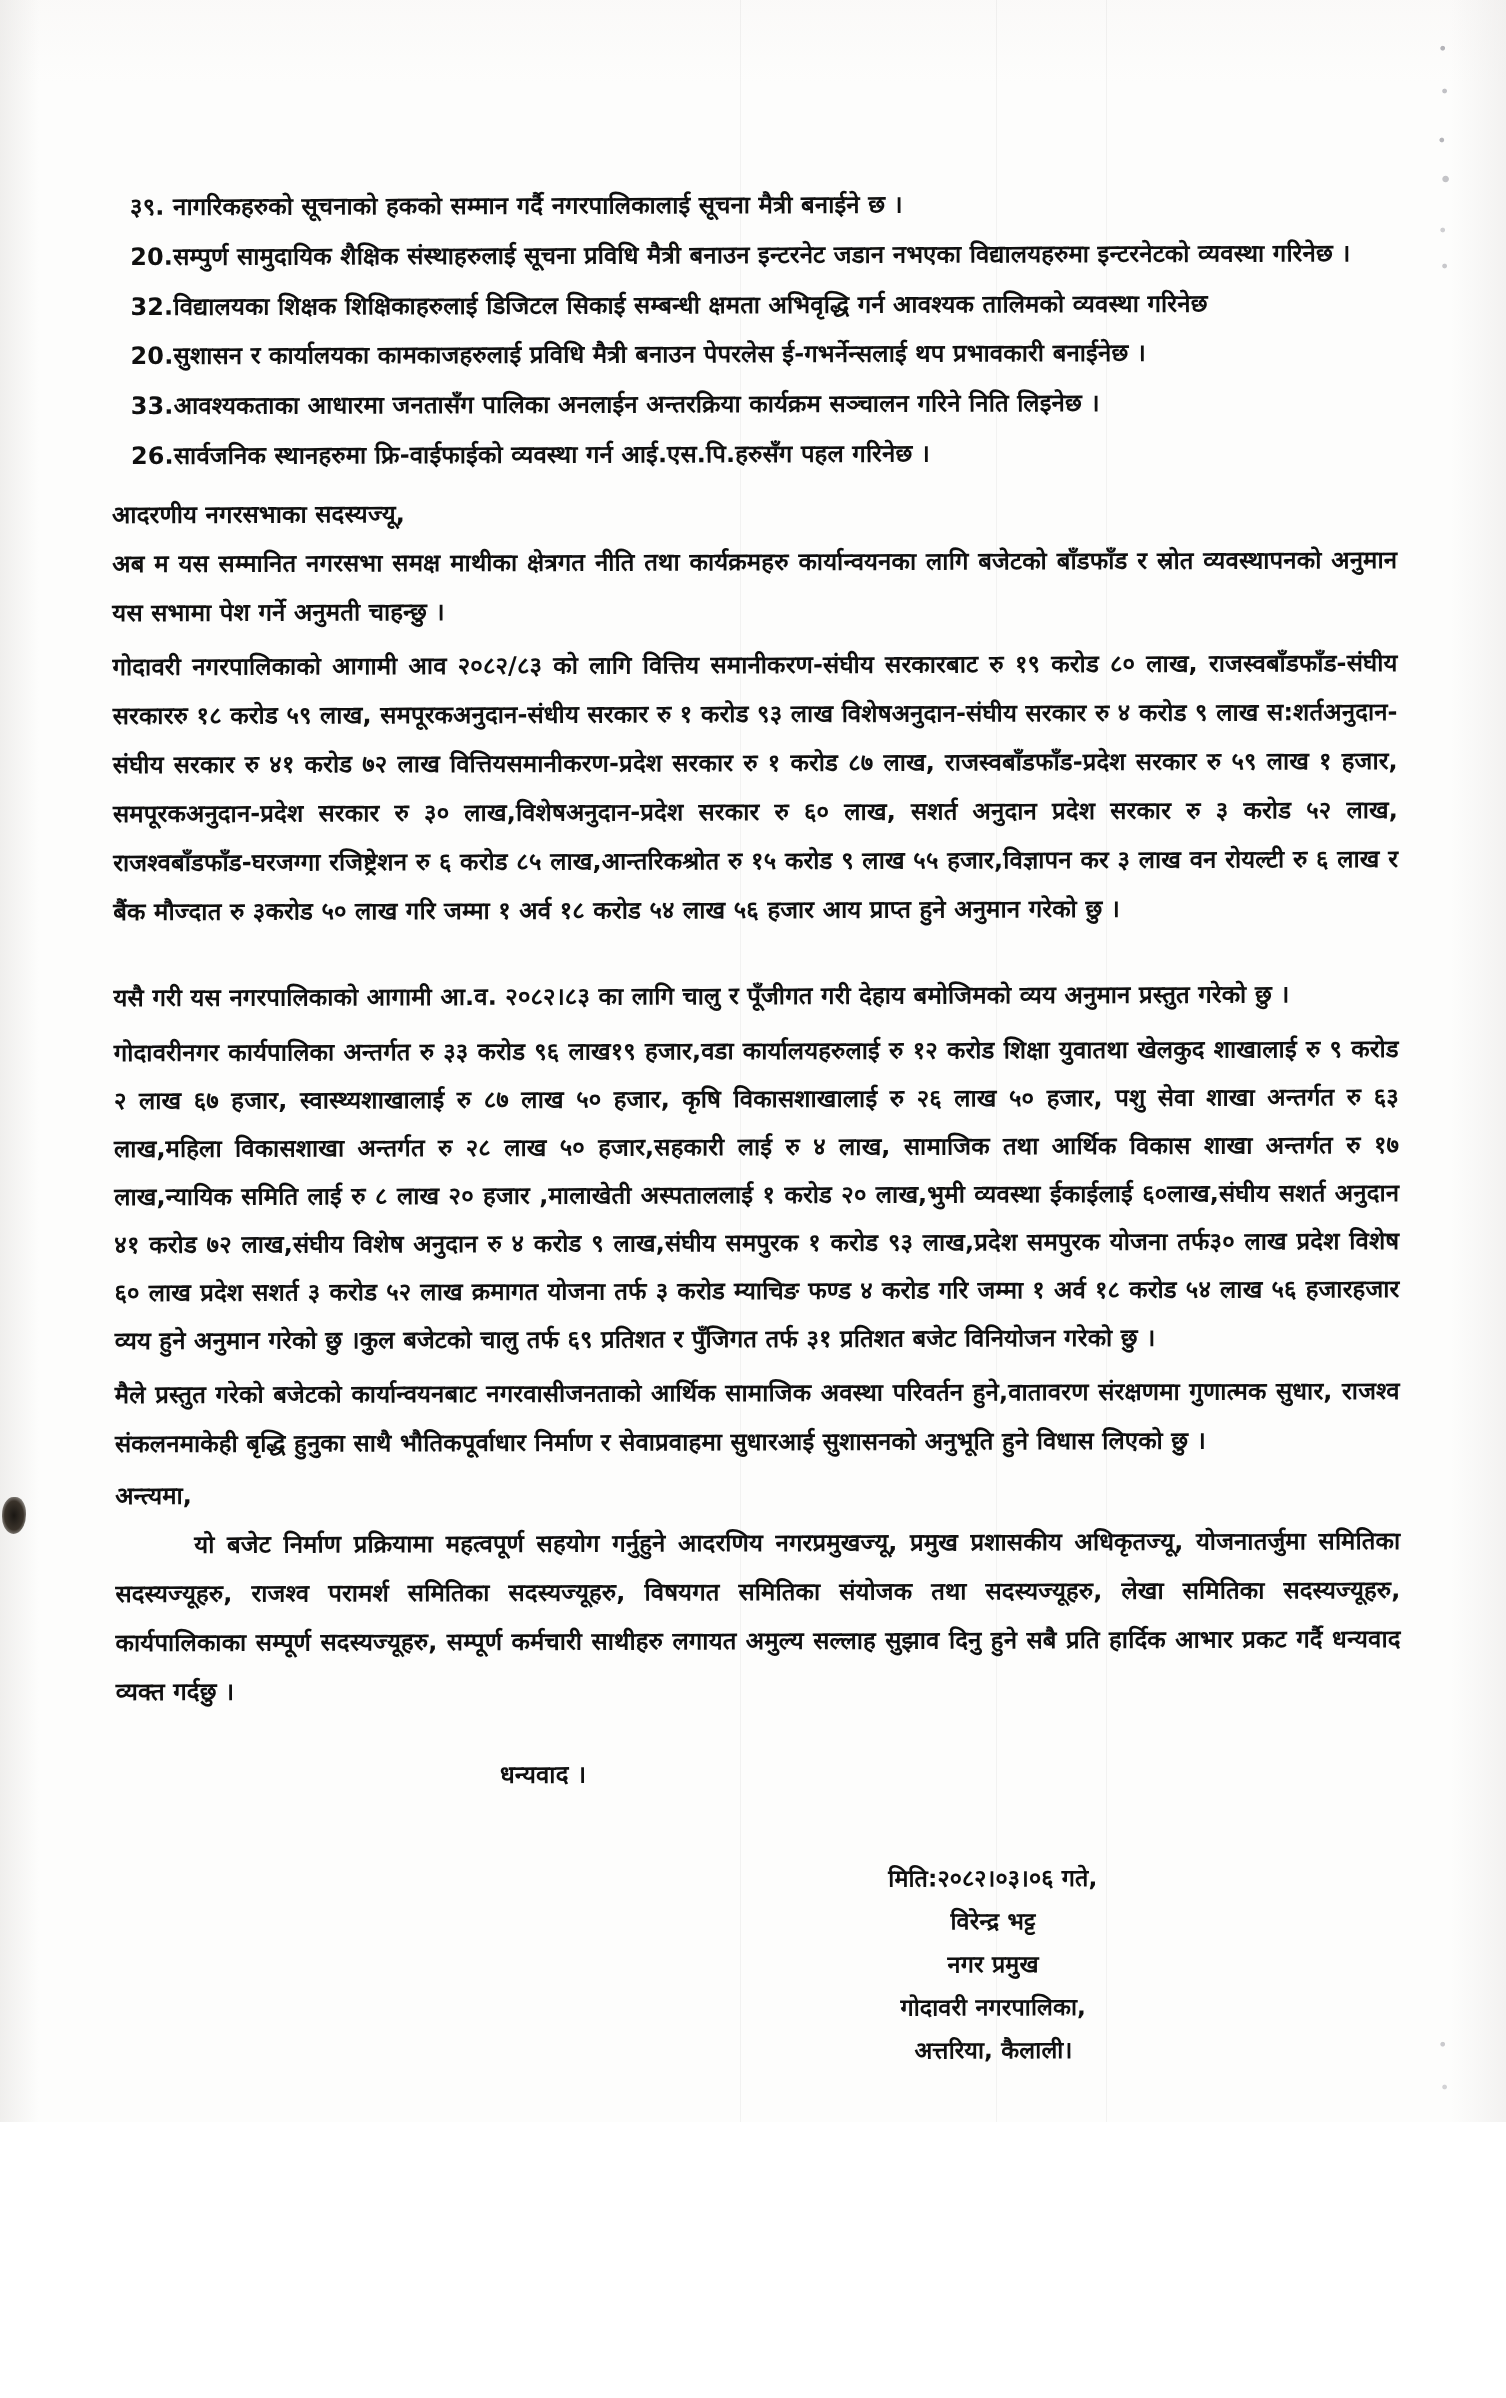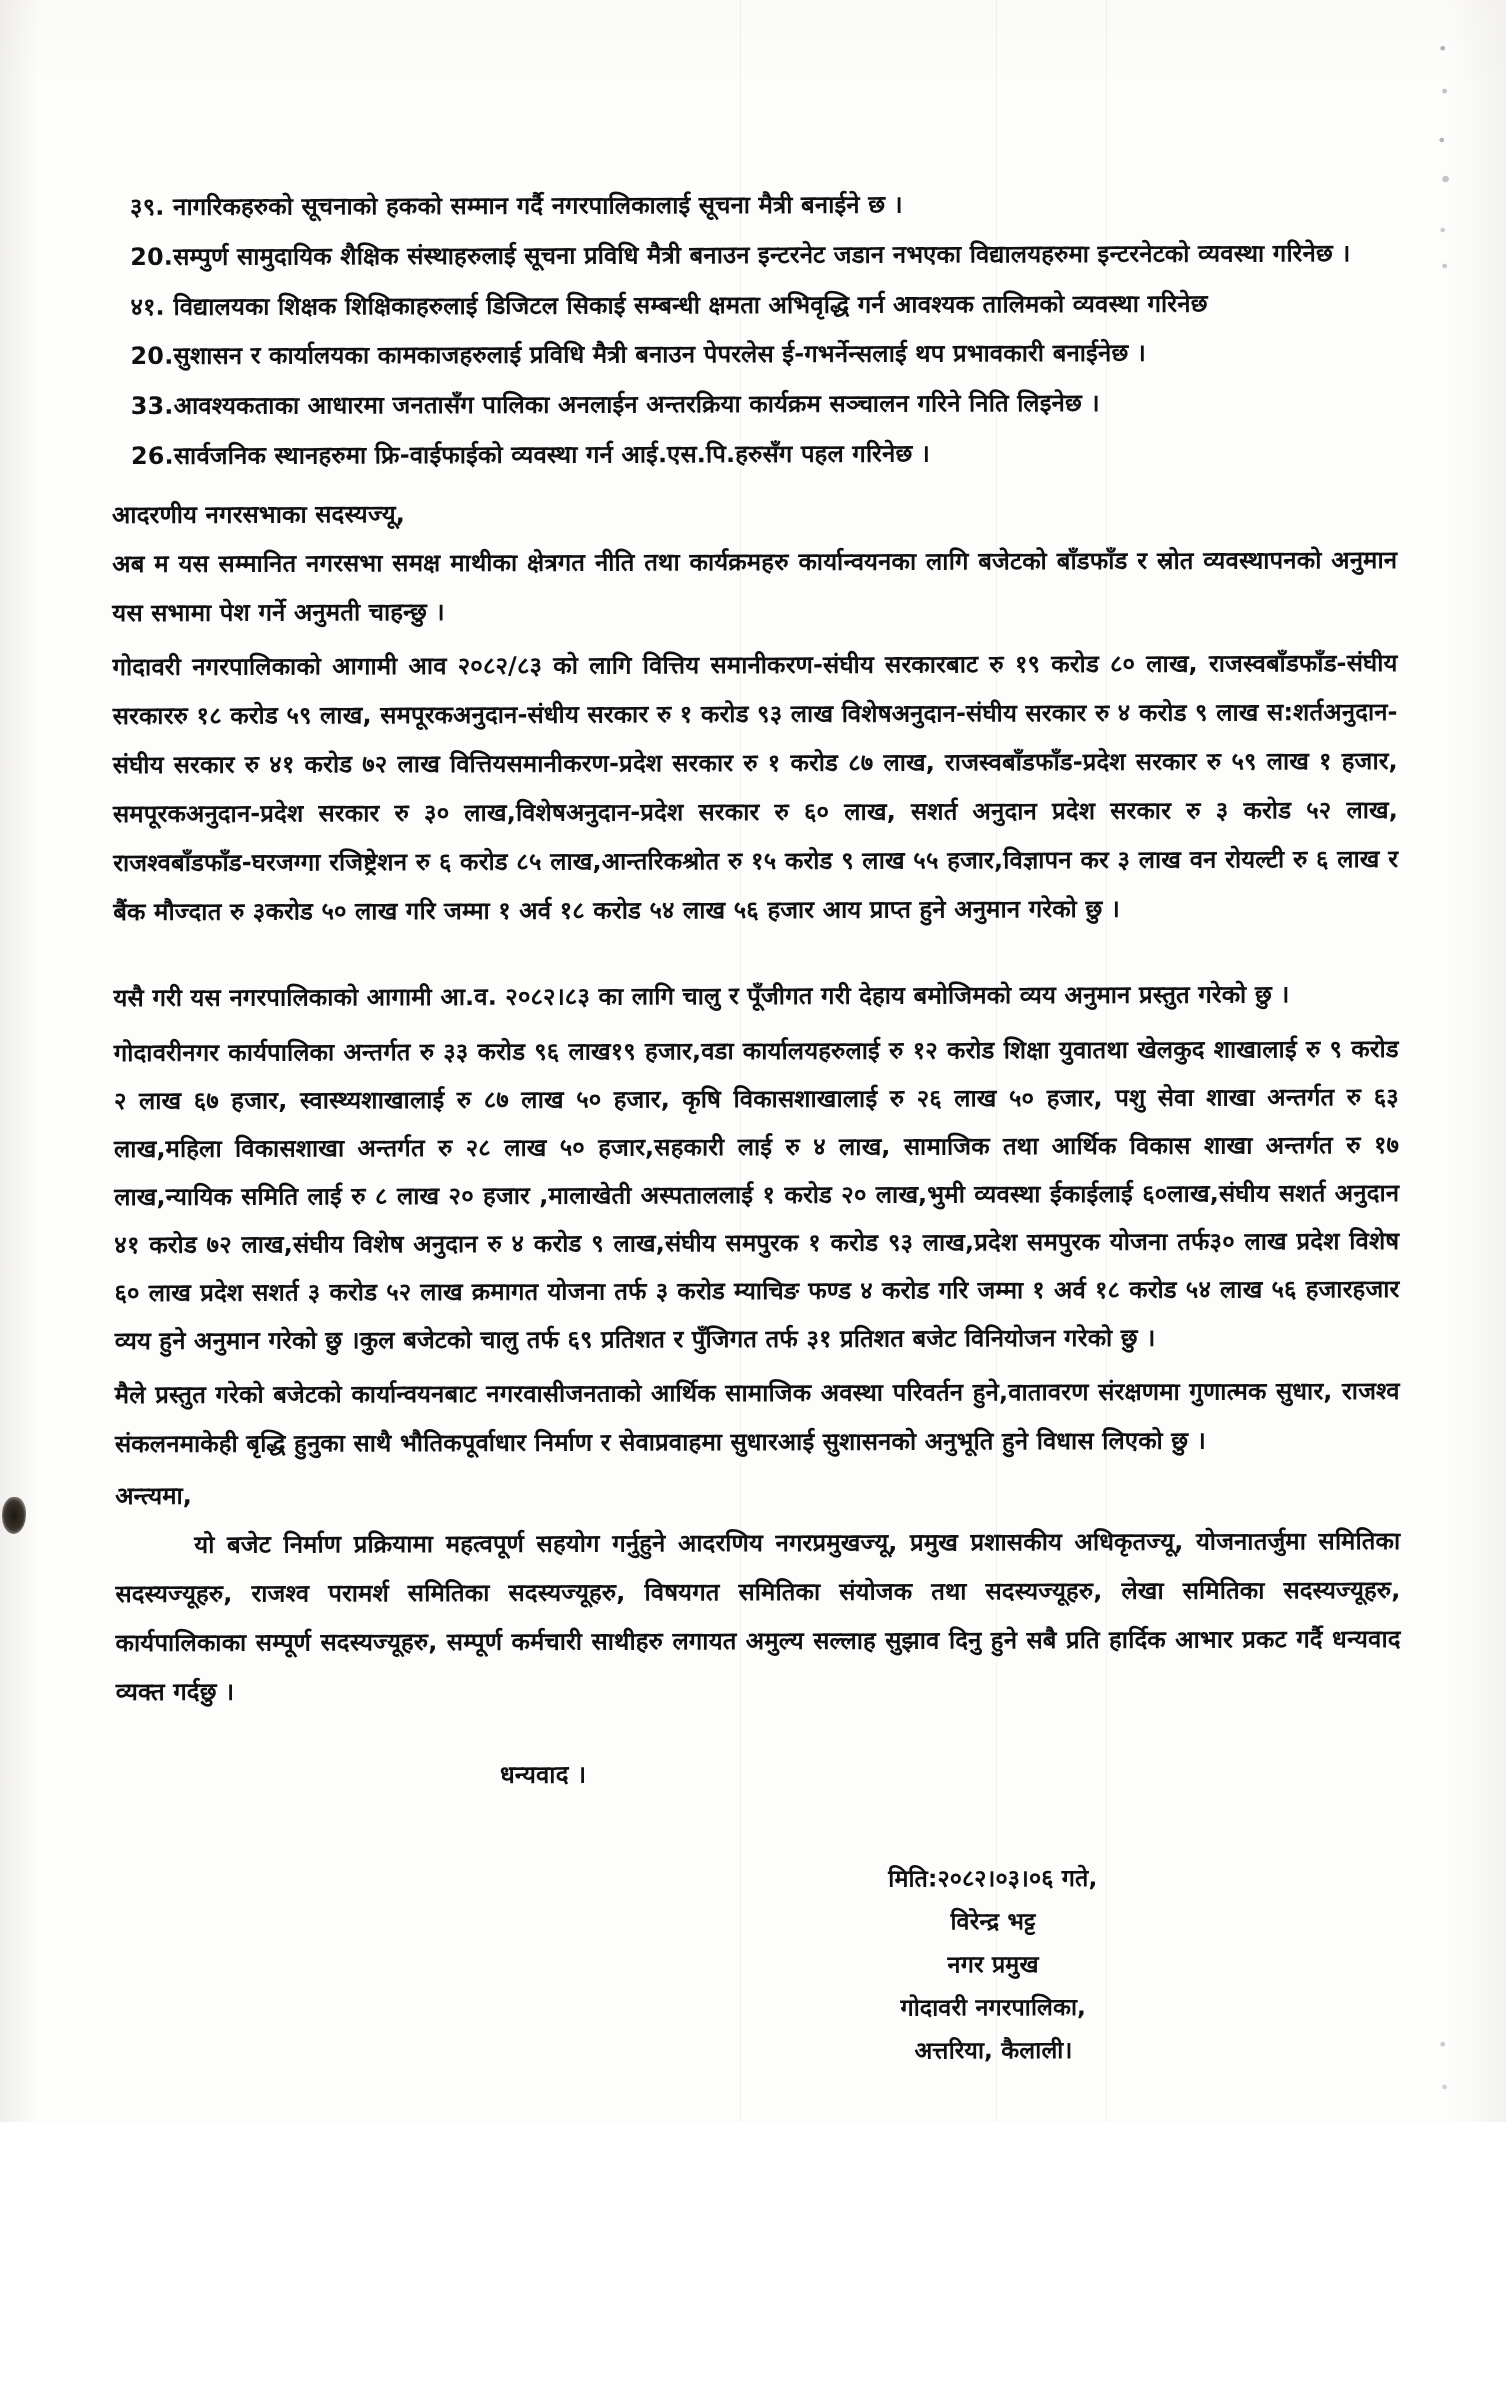--- a/index.html
+++ b/index.html
@@ -182,21 +182,21 @@
     <ul class="policy-list">
       <li class="policy-item">
         <span class="np policy-num">३९.</span>
         <span class="np policy-text">नागरिकहरुको सूचनाको हकको सम्मान गर्दै नगरपालिकालाई सूचना मैत्री बनाईने छ ।</span>
       </li>
       <li class="policy-item">
         <span class="np policy-num">20.</span>
         <span class="np policy-text">सम्पुर्ण सामुदायिक शैक्षिक संस्थाहरुलाई सूचना प्रविधि मैत्री बनाउन इन्टरनेट जडान नभएका विद्यालयहरुमा  इन्टरनेटको व्यवस्था गरिनेछ ।</span>
       </li>
       <li class="policy-item">
-        <span class="np policy-num">४१.</span>
+        <span class="np policy-num">32.</span>
         <span class="np policy-text">विद्यालयका शिक्षक शिक्षिकाहरुलाई डिजिटल सिकाई सम्बन्धी क्षमता अभिवृद्धि गर्न आवश्यक तालिमको व्यवस्था गरिनेछ</span>
       </li>
       <li class="policy-item">
         <span class="np policy-num">20.</span>
         <span class="np policy-text">सुशासन र कार्यालयका कामकाजहरुलाई प्रविधि मैत्री बनाउन पेपरलेस ई-गभर्नेन्सलाई थप प्रभावकारी  बनाईनेछ  ।</span>
       </li>
       <li class="policy-item">
         <span class="np policy-num">33.</span>
         <span class="np policy-text">आवश्यकताका आधारमा जनतासँग पालिका अनलाईन अन्तरक्रिया कार्यक्रम सञ्चालन गरिने निति लिइनेछ ।</span>
       </li>

